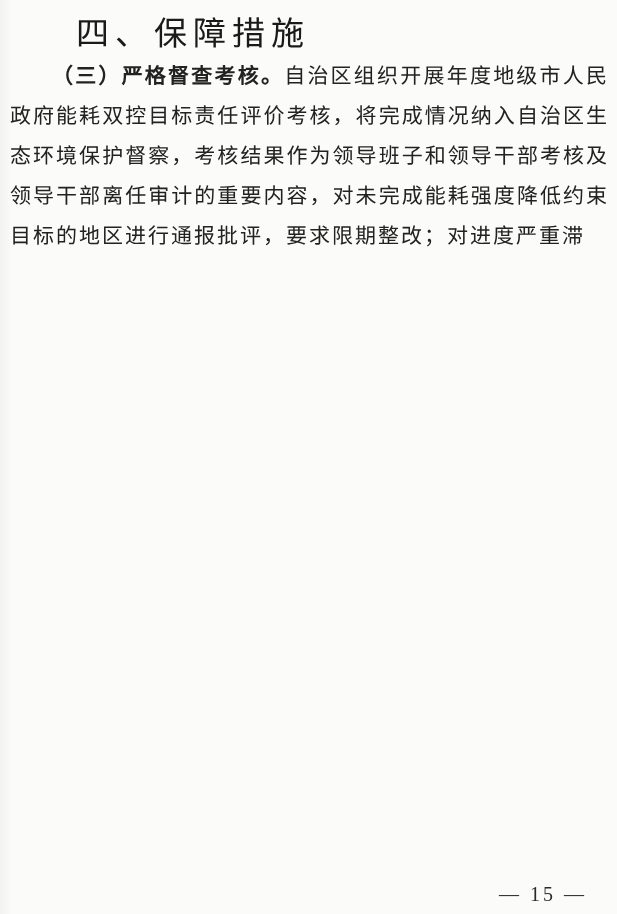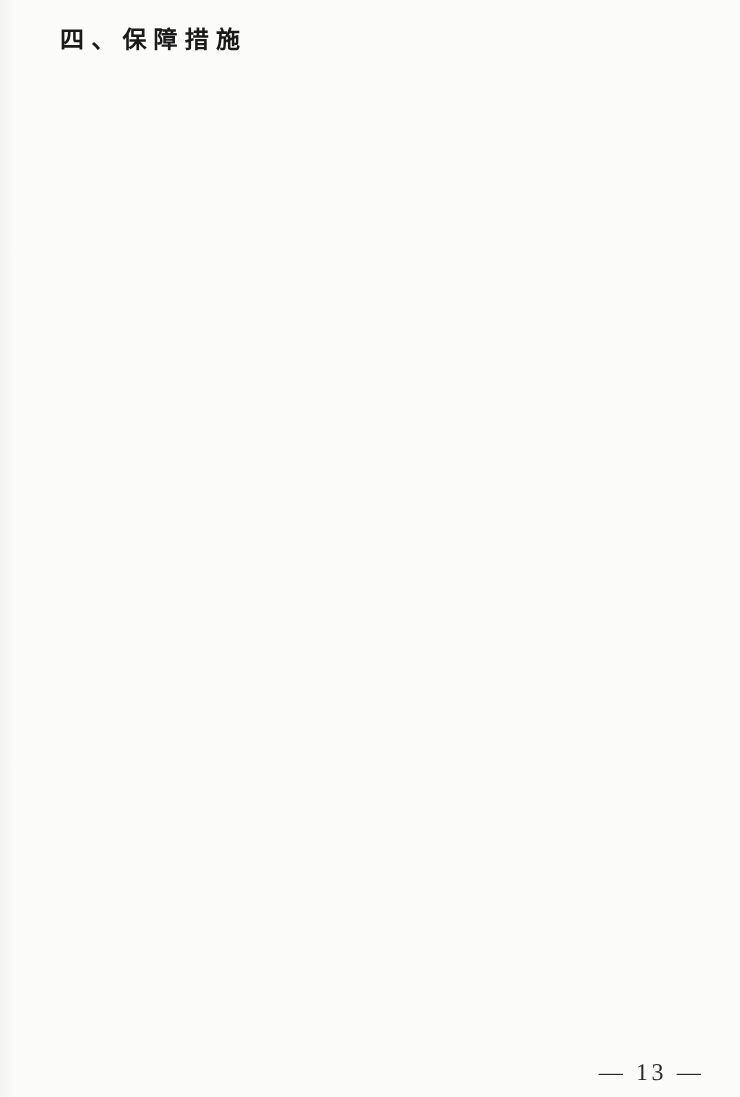--- a/index.html
+++ b/index.html
@@ -21,22 +21,22 @@
     position: relative;
     width: 617px;
     height: 914px;
     padding: 12px 8px 0 10px;
     background:
       linear-gradient(90deg, rgba(0,0,0,0.035) 0, rgba(0,0,0,0) 12px),
       var(--bg-color);
   }
   .section-heading {
     font-family: "Liberation Sans", "DejaVu Sans", sans-serif;
-    font-weight: bold;
-    font-size: 20px;
+    font-weight: normal;
+    font-size: 33px;
     line-height: 44px;
     letter-spacing: 6px;
     text-indent: 2em;
     color: #1a1a1a;
     white-space: nowrap;
   }
   .para {
     font-size: 21px;
     line-height: 40px;
     letter-spacing: 2px;
@@ -61,16 +61,17 @@
 </style>
 </head>
 <body>
 
 <div class="page">
 
   <div class="section-heading">四、保障措施</div>
 
 
 
+  <p class="para"><span class="lead">（三）严格督查考核。</span><span>自治区组织开展年度地级市人民政府能耗双控目标责任评价考核，将完成情况纳入自治区生态环境保护督察，考核结果作为领导班子和领导干部考核及领导干部离任审计的重要内容，对未完成能耗强度降低约束目标的地区进行通报批评，要求限期整改；对进度严重滞</span></p>
 
-  <div class="page-number">— 13 —</div>
+  <div class="page-number">— 15 —</div>
 
 </div>
 
 </body></html>

